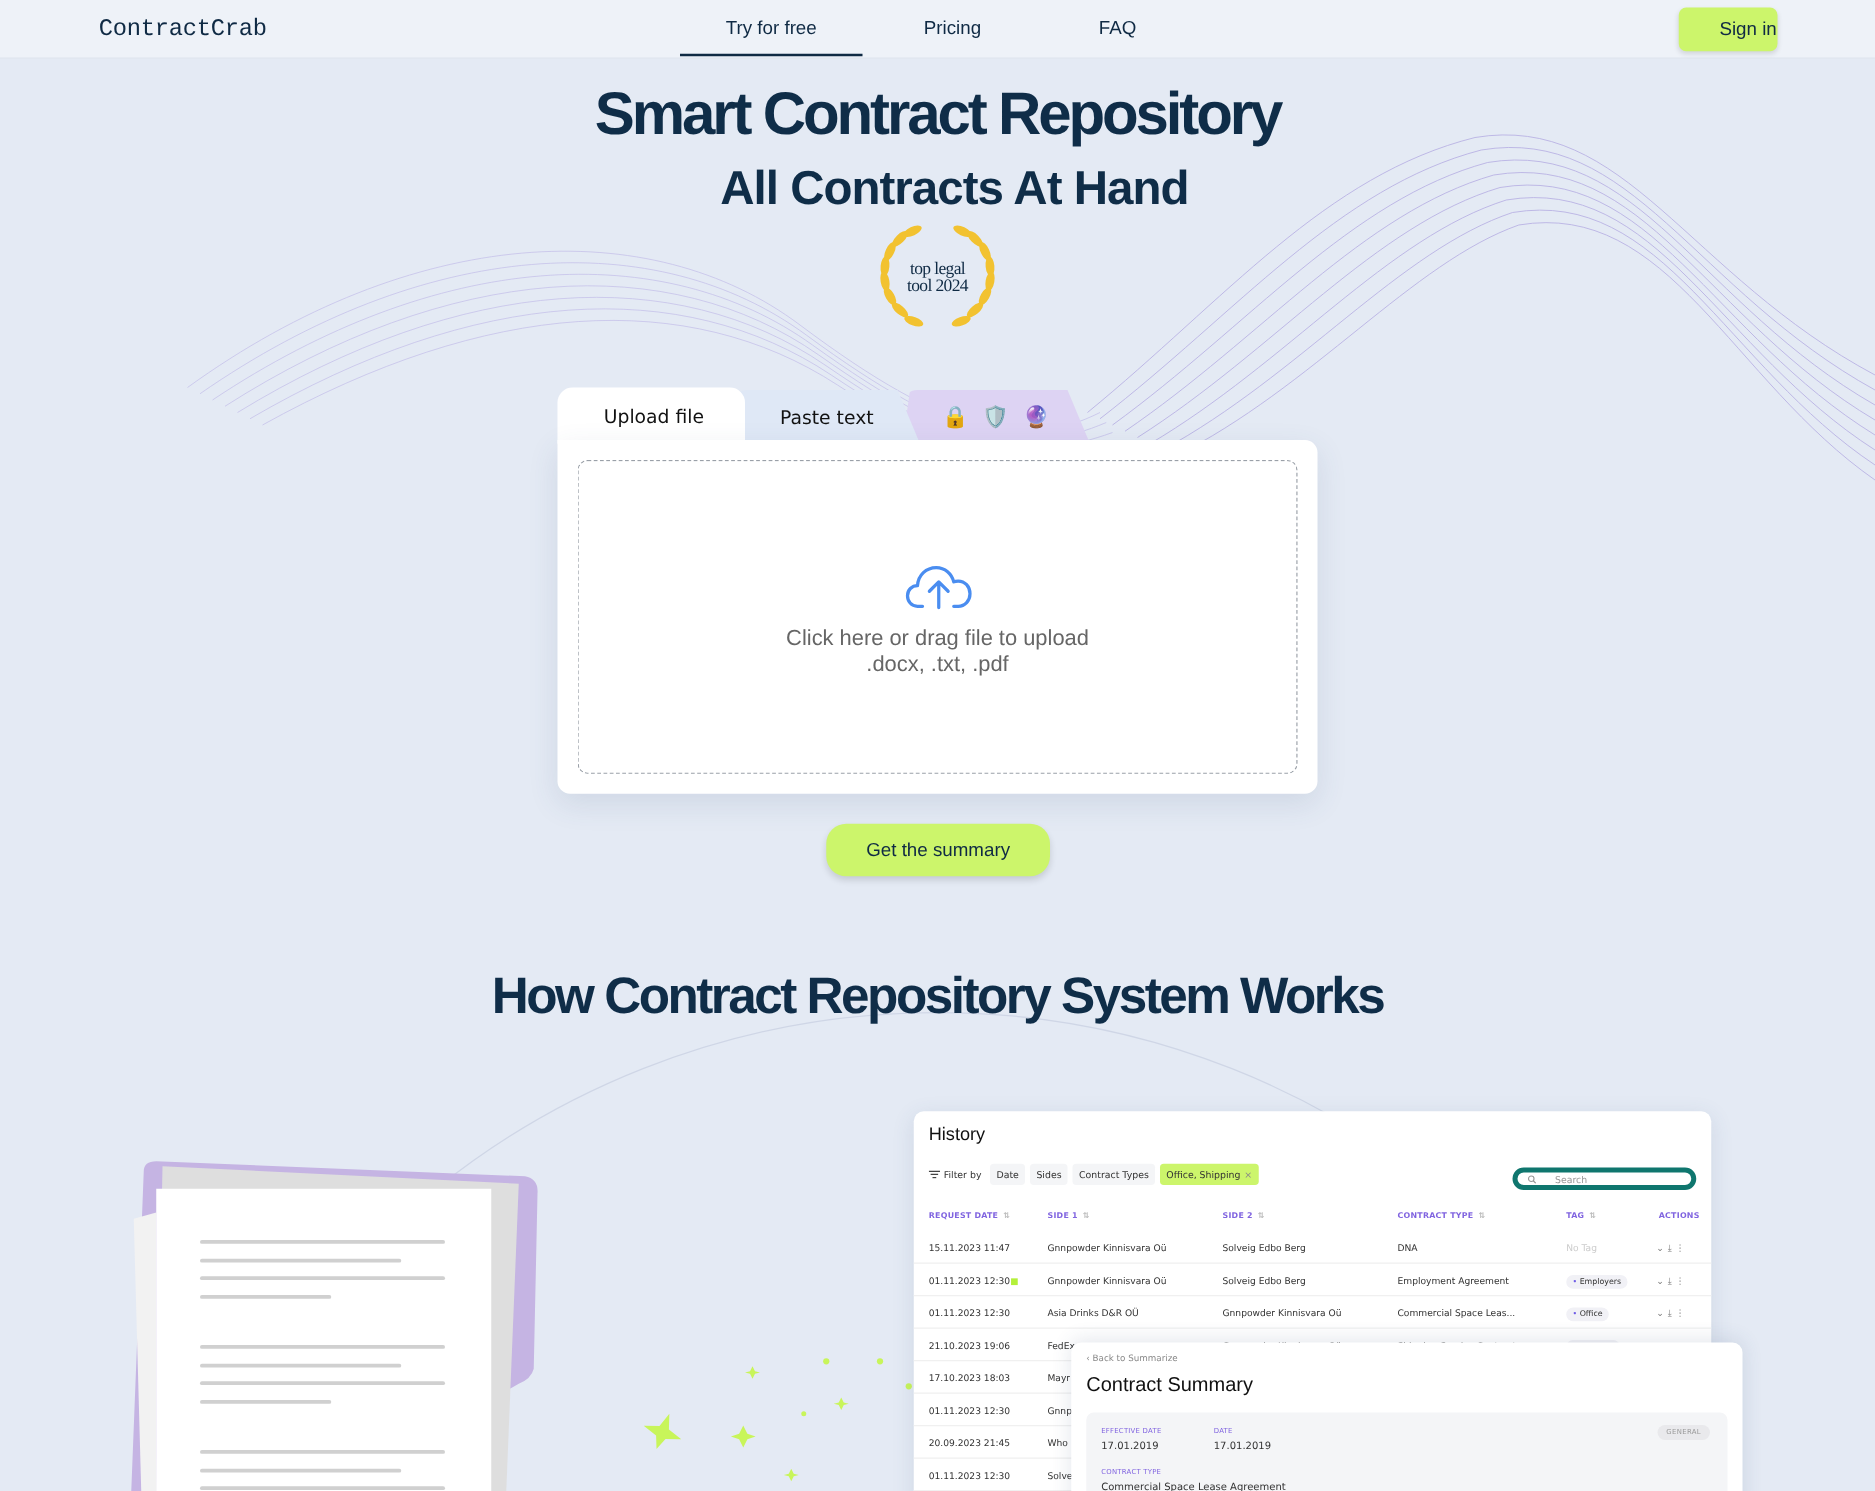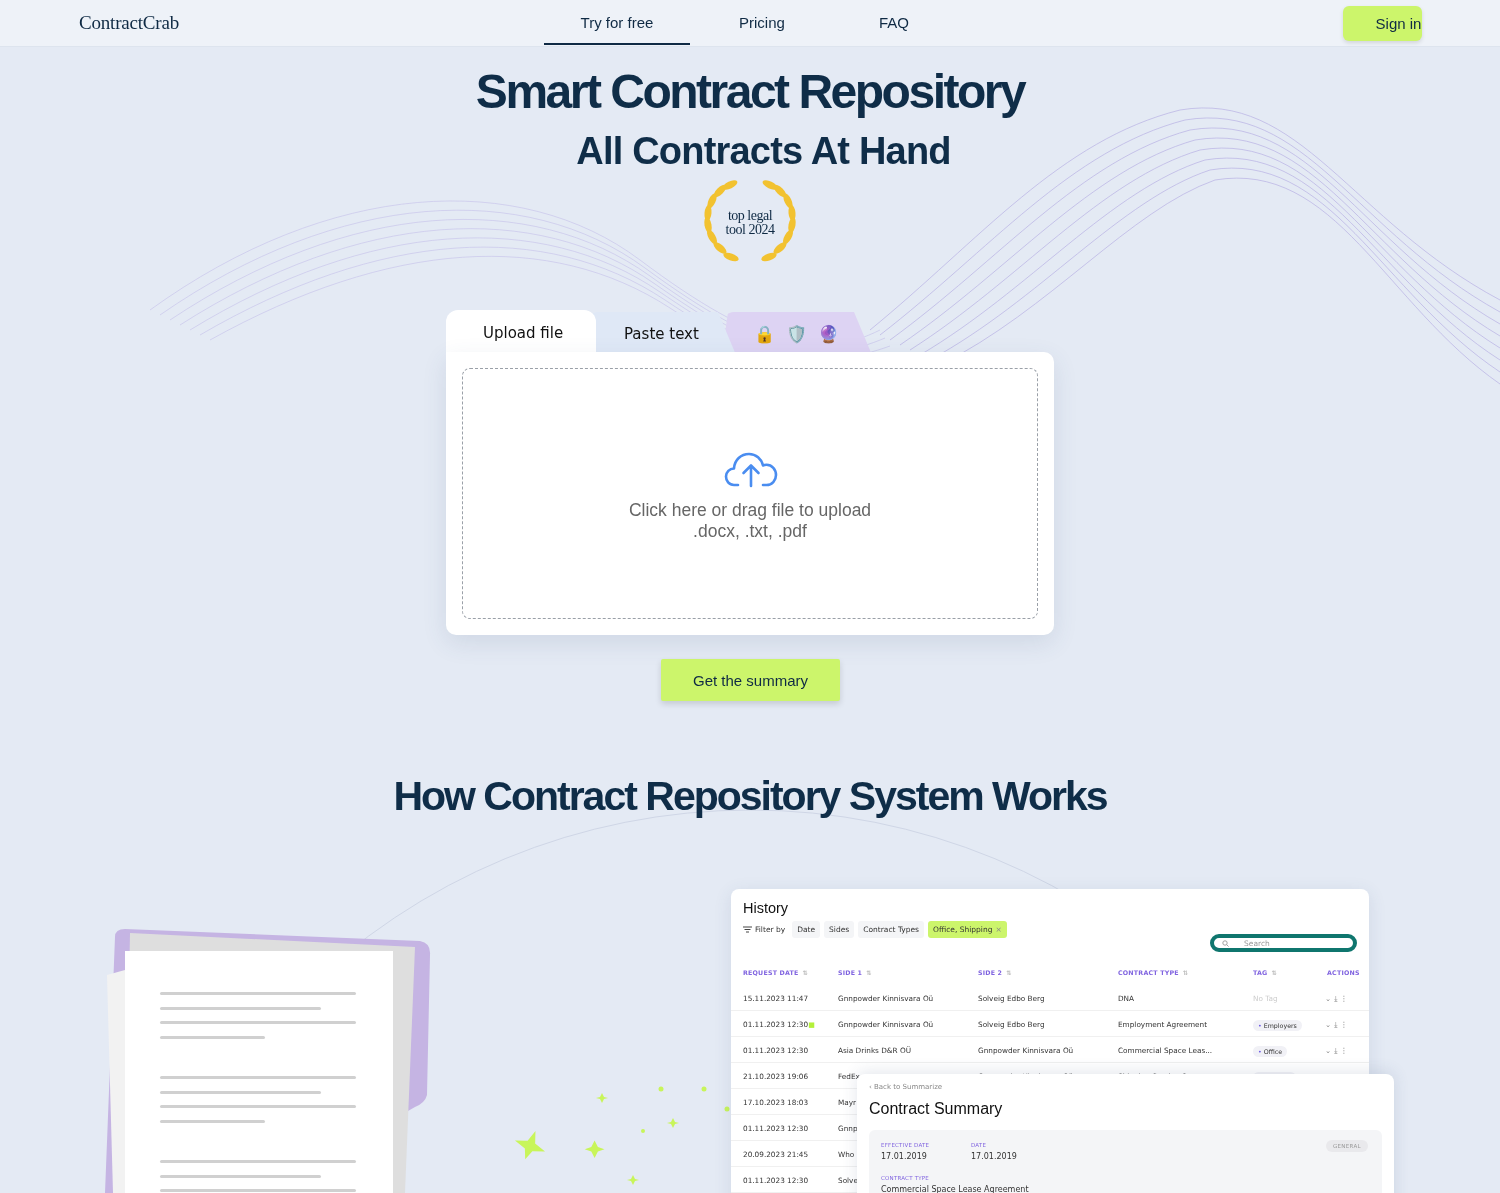--- a/index.html
+++ b/index.html
@@ -11,21 +11,21 @@
     position: relative;
   }
   .bg-waves { position: absolute; left: 0; top: 0; width: 1500px; height: 1193px; pointer-events: none; }
 
   
   .topbar {
     position: absolute; left: 0; top: 0; width: 1500px; height: 47px;
     background: #eef2f8;
     border-bottom: 1px solid #dde4ee;
   }
-  .logo { position: absolute; left: 79px; top: 12px; font-size: 19px; color: #0f2a44; font-family: Liberation Serif, serif; letter-spacing: -0.2px; }
+  .logo { position: absolute; left: 79px; top: 12px; font-size: 19px; color: #0f2a44; font-family: Liberation Mono, monospace; letter-spacing: -0.2px; }
   .nav-item { position: absolute; top: 14px; font-size: 15px; color: #0f2a44; font-family: "Liberation Sans", sans-serif; text-decoration: none; }
   .nav-try { left: 544px; width: 146px; text-align: center; }
   .nav-try-underline { position: absolute; left: 544px; top: 43px; width: 146px; height: 2px; background: #0f2a44; }
   .nav-pricing { left: 739px; }
   .nav-faq { left: 879px; }
   .signin-btn {
     position: absolute; left: 1343px; top: 6px; width: 79px; height: 35px;
     background: #ccf56b; border: none; border-radius: 6px;
     font-size: 15px; color: #0f2a44; font-family: "Liberation Sans", sans-serif;
     box-shadow: 0 2px 4px rgba(0,0,0,0.12);
@@ -84,21 +84,21 @@
     cursor: pointer;
   }
   .cloud-icon { position: absolute; left: 261px; top: 80px; width: 54px; height: 40px; }
   .drop-text {
     position: absolute; left: 0; top: 131px; width: 100%; text-align: center;
     font-family: "Liberation Sans", sans-serif; font-size: 17.5px; color: #666;
     line-height: 21px;
   }
   .summary-btn {
     position: absolute; left: 661px; top: 659px; width: 179px; height: 42px;
-    background: #ccf56b; border: none; border-radius: 2px;
+    background: #ccf56b; border: none; border-radius: 16px;
     font-family: "Liberation Sans", sans-serif; font-size: 15px; color: #0f2a44;
     box-shadow: 0 3px 6px rgba(0,0,0,0.14);
   }
 
   .section-title {
     position: absolute; left: 0; top: 773px; width: 1500px; text-align: center;
     font-family: "Liberation Sans", sans-serif; font-size: 41px; color: #0f2d48;
     letter-spacing: -2px;
   }
 
@@ -109,21 +109,21 @@
   .stars { position: absolute; left: 500px; top: 1070px; width: 240px; height: 123px; }
 
   
   .history {
     position: absolute; left: 731px; top: 889px; width: 638px; height: 320px;
     background: #ffffff; border-radius: 8px;
     box-shadow: 0 4px 18px rgba(60,80,120,0.12);
     font-family: "DejaVu Sans", sans-serif;
   }
   .history-title { position: absolute; left: 12px; top: 11px; font-size: 14.5px; color: #111; font-family: "Liberation Sans", sans-serif; }
-  .filters { position: absolute; left: 12px; top: 32px; display: flex; gap: 4px; font-size: 7.5px; color: #333; }
+  .filters { position: absolute; left: 12px; top: 42px; display: flex; gap: 4px; font-size: 7.5px; color: #333; }
   .filter-label { display: flex; align-items: center; gap: 3px; padding-right: 3px; }
   .chip { background: #f4f5f7; border-radius: 3px; padding: 4px 5px; }
   .chip-active { background: #ccf56b; border-radius: 3px; padding: 4px 5px; }
   .chip-active .x { color: #888; margin-left: 3px; }
   .search {
     position: absolute; left: 479px; top: 45px; width: 147px; height: 18px;
     border: 4px solid #0f766e; border-radius: 9px; background: #fff;
     font-size: 7.5px; color: #999; display: flex; align-items: center; gap: 15px; padding-left: 8px;
   }
   .th { position: absolute; top: 80px; font-size: 6.3px; font-weight: bold; color: #8064e0; letter-spacing: 0.2px; }

